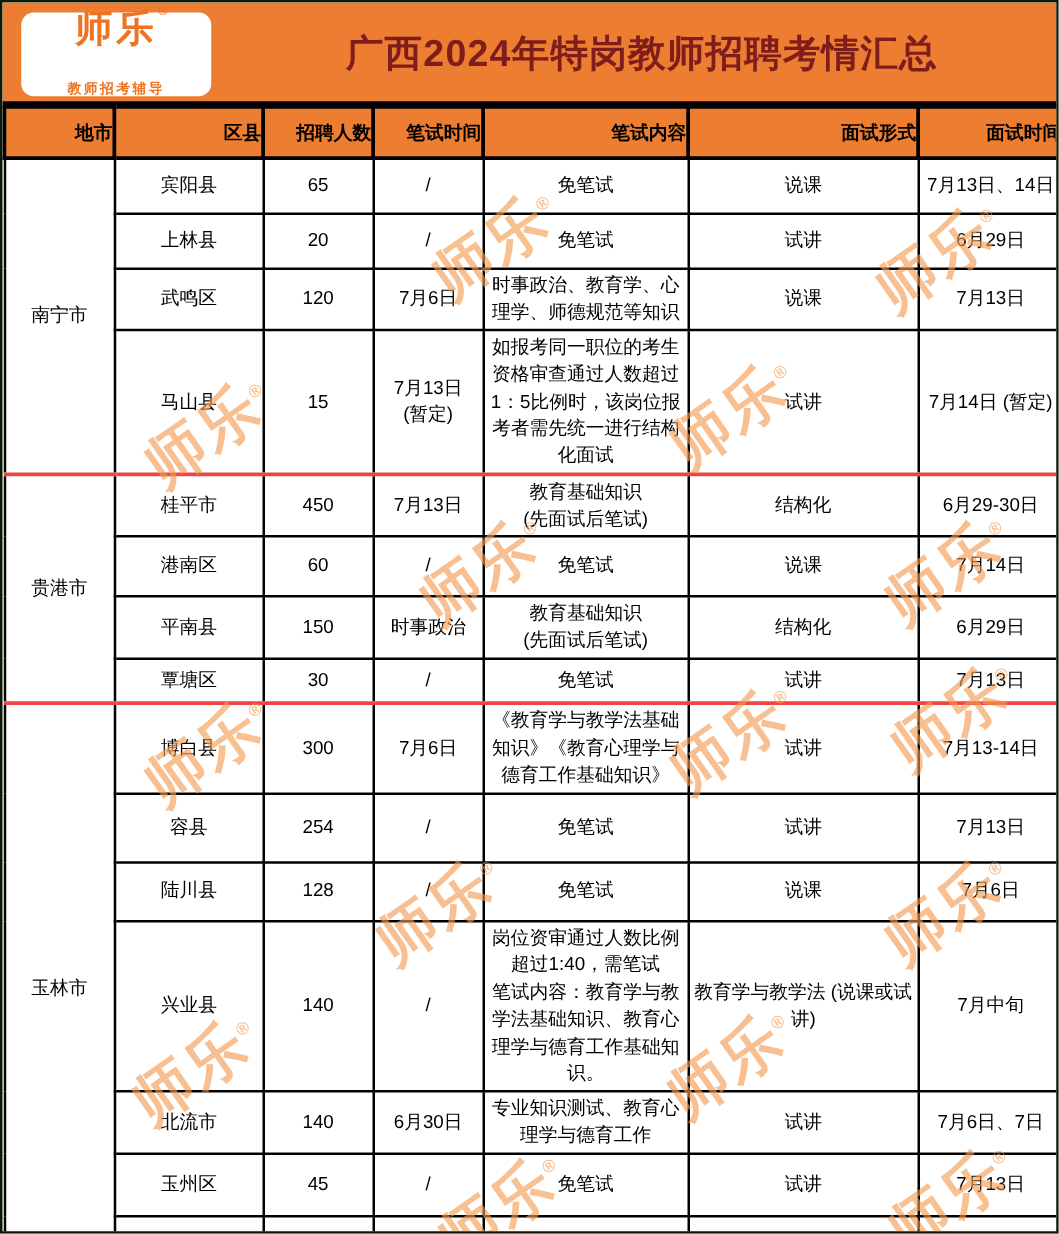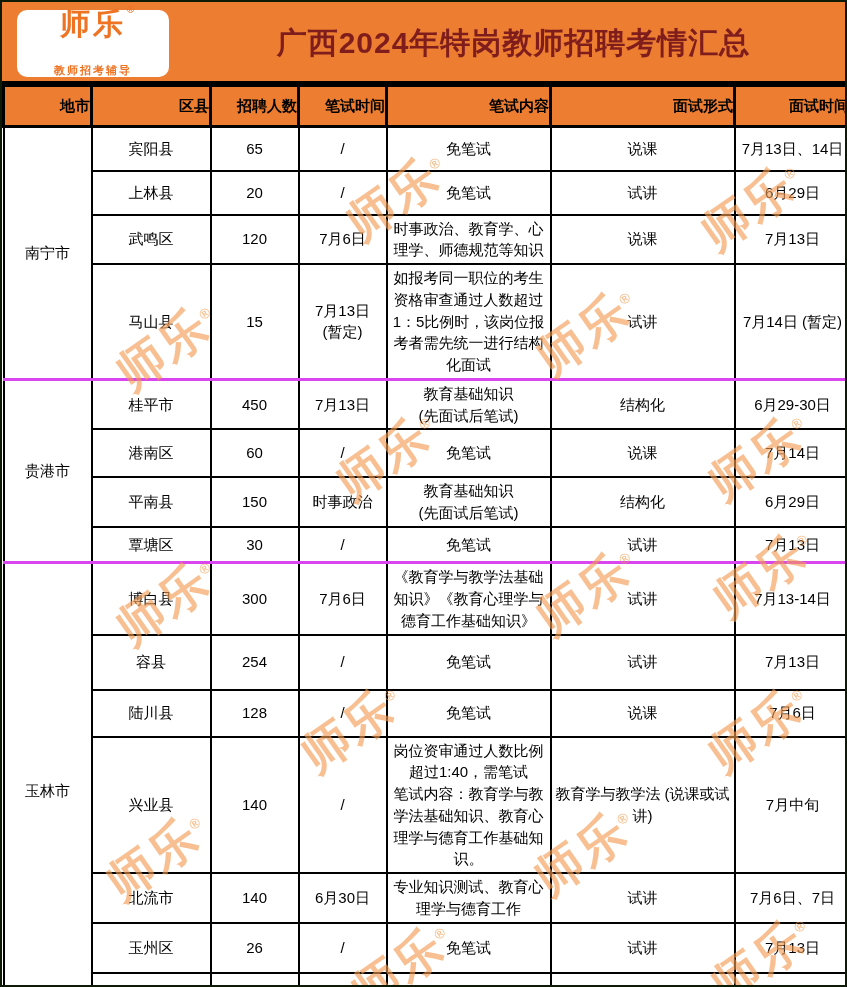--- a/index.html
+++ b/index.html
@@ -96,21 +96,21 @@
     font-size: 15px;
     font-weight: 400;
     text-align: center;
     vertical-align: middle;
     padding: 2px 3px;
     line-height: 1.45;
     white-space: pre-line;
     overflow: hidden;
   }
   table.main td:last-child { padding: 2px 1px; }
-  table.main tr.group-start td { border-top: 3px solid #d946ef; }
+  table.main tr.group-start td { border-top: 3px solid #ef4444; }
   td.city-cell { font-size: 15px; }
   
   .wm-layer {
     position: absolute;
     inset: 0;
     pointer-events: none;
     z-index: 6;
     overflow: hidden;
   }
   .wm {
@@ -273,21 +273,21 @@
         <tr style="height: 45px;">
           <td>北流市</td>
           <td>140</td>
           <td>6月30日</td>
           <td>专业知识测试、教育心理学与德育工作</td>
           <td>试讲</td>
           <td>7月6日、7日</td>
         </tr>
         <tr style="height: 50px;">
           <td>玉州区</td>
-          <td>26</td>
+          <td>45</td>
           <td>/</td>
           <td>免笔试</td>
           <td>试讲</td>
           <td>7月13日</td>
         </tr>
         <tr style="height: 45px;">
           <td>福绵区</td>
           <td>74</td>
           <td>/</td>
           <td>免笔试</td>

